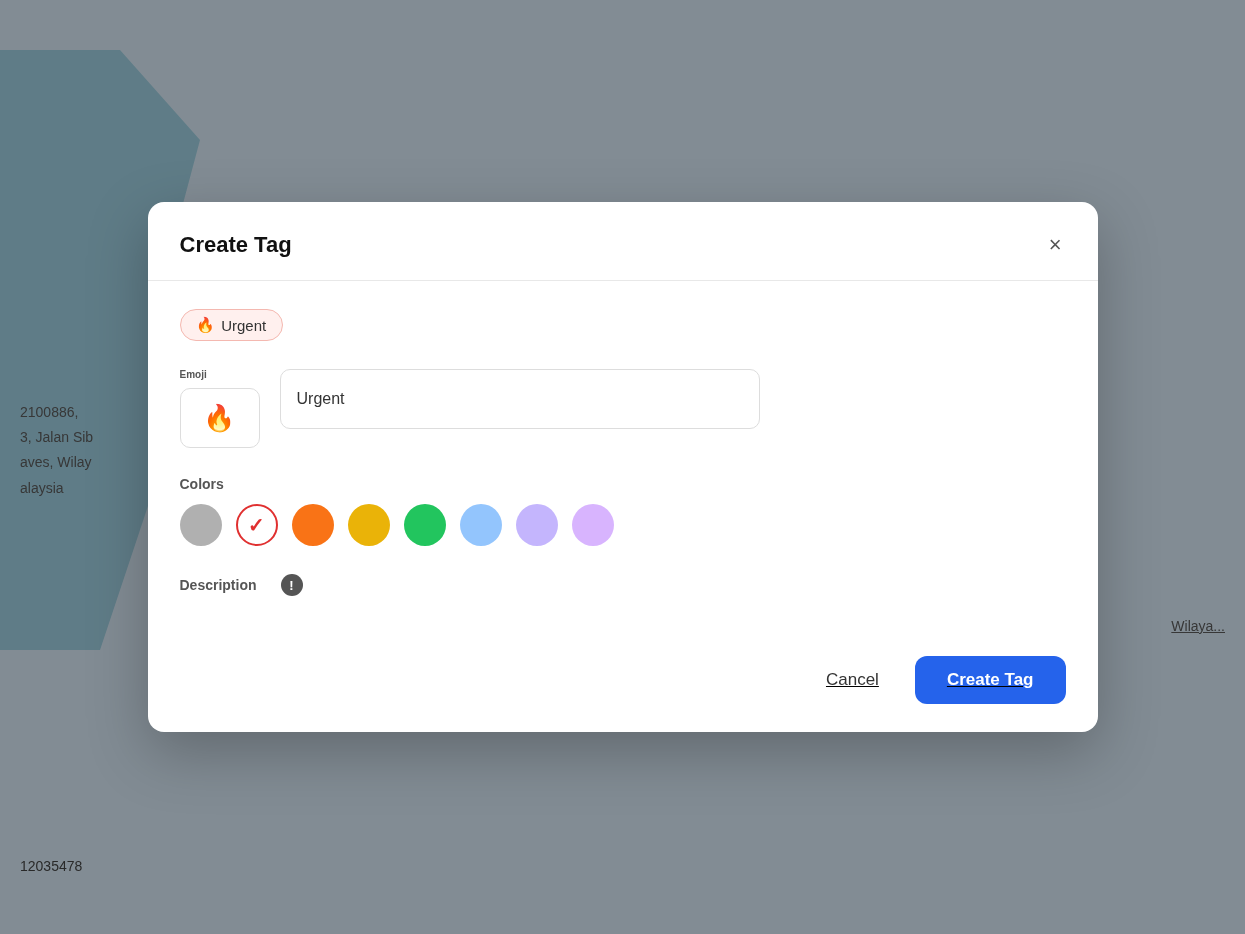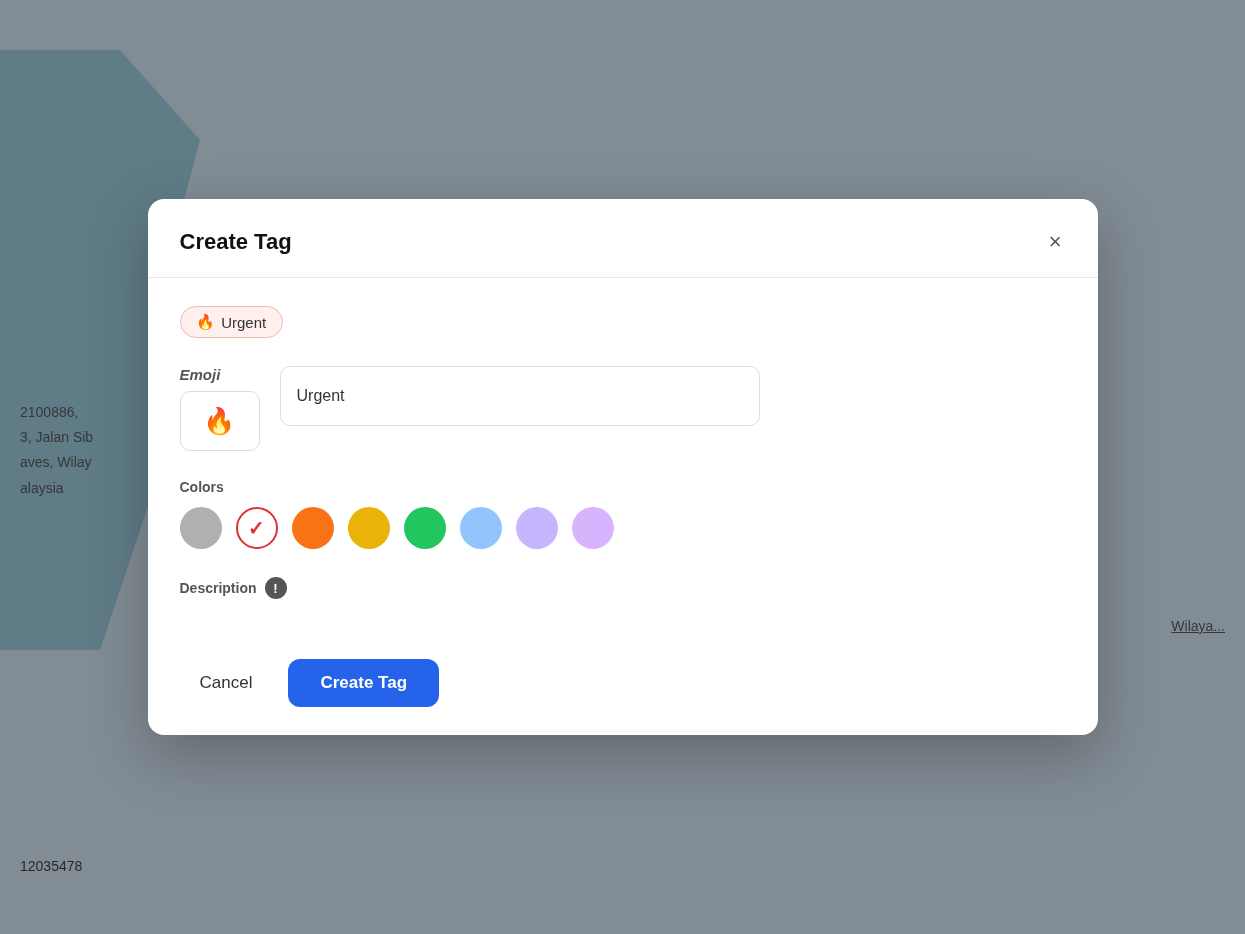--- a/index.html
+++ b/index.html
@@ -96,24 +96,23 @@
       margin-bottom: 28px;
     }
 
     .form-group {
       display: flex;
       flex-direction: column;
       gap: 8px;
     }
 
     .form-label {
-      font-size: 15px;
+      font-size: 10px;
       font-weight: 600;
       color: #555;
-      font-style: italic;
     }
 
     .emoji-input {
       width: 80px;
       height: 60px;
       border: 1.5px solid #ddd;
       border-radius: 10px;
       font-size: 26px;
       display: flex;
       align-items: center;
@@ -176,21 +175,21 @@
     }
 
     
     .description-section {
       margin-bottom: 12px;
     }
 
     .description-header {
       display: flex;
       align-items: center;
-      gap: 8px;
+      gap: 24px;
       margin-bottom: 12px;
     }
 
     .description-label {
       font-size: 14px;
       font-weight: 600;
       color: #555;
     }
 
     .info-icon {
@@ -217,22 +216,24 @@
       resize: none;
       outline: none;
       font-family: inherit;
       line-height: 1.5;
     }
 
     
     .modal-footer {
       display: flex;
       align-items: center;
+      justify-content: flex-end;
       gap: 16px;
       padding: 20px 32px 28px 32px;
+      text-decoration: underline;
     }
 
     .cancel-btn {
       background: none;
       border: none;
       font-size: 17px;
       font-weight: 500;
       color: #333;
       cursor: pointer;
       padding: 12px 20px;

